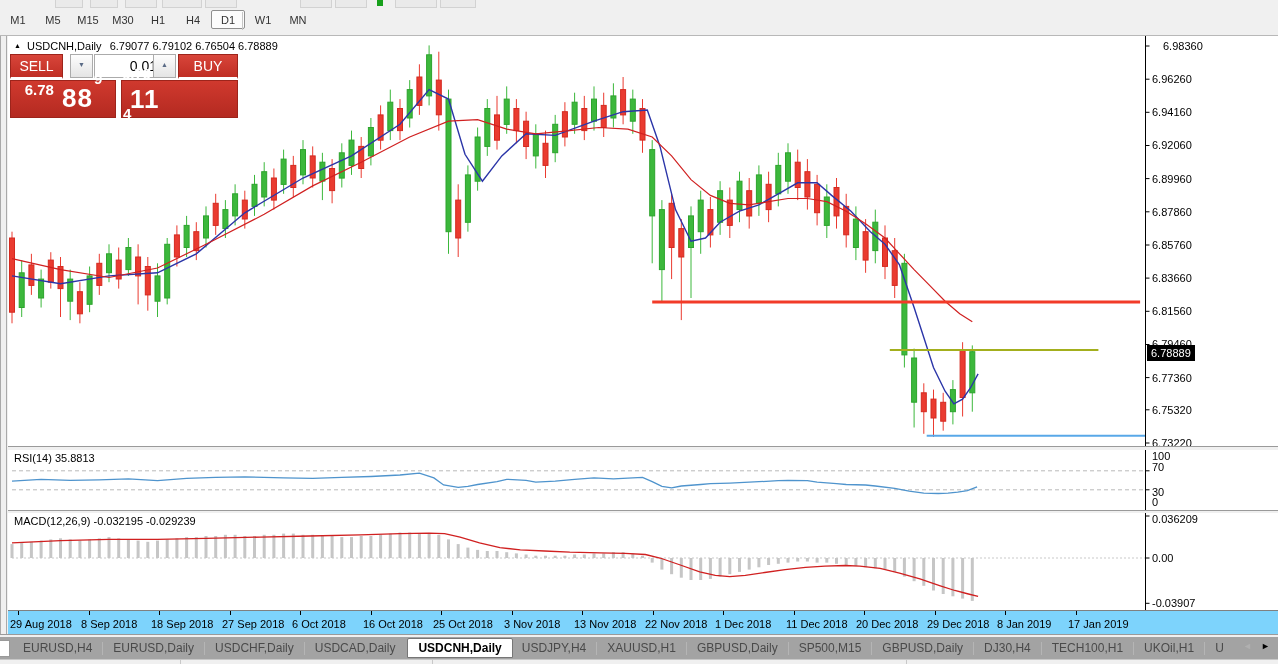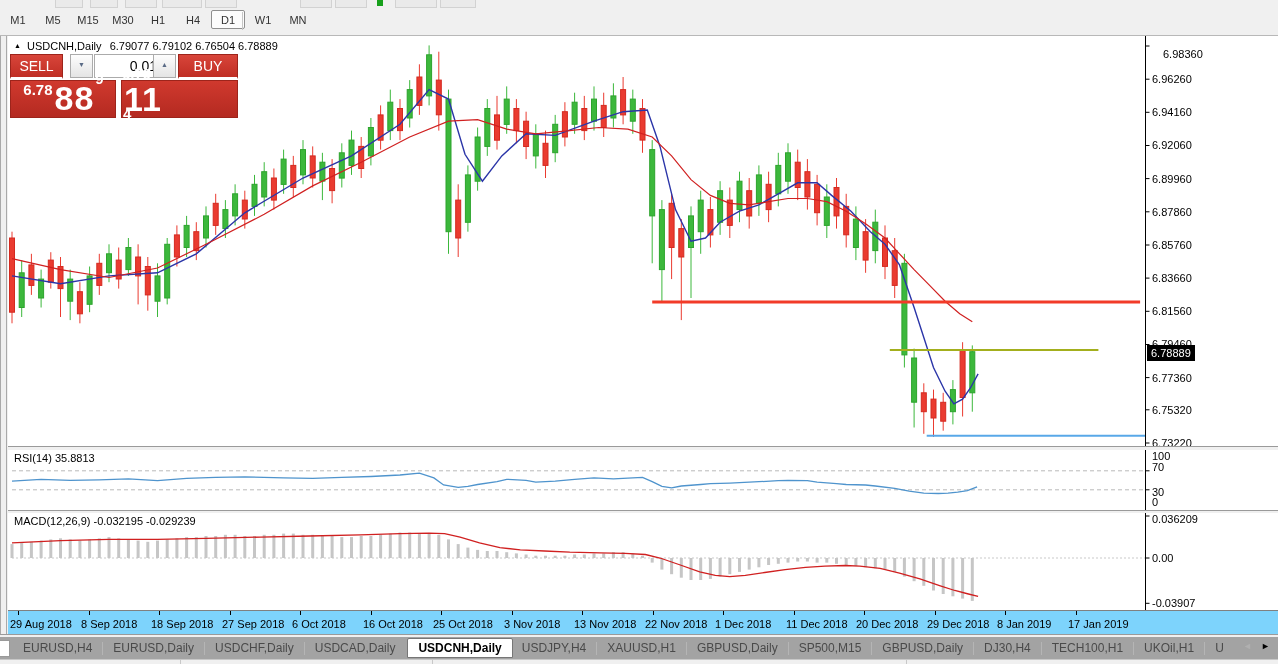--- a/index.html
+++ b/index.html
@@ -18,21 +18,21 @@
   #trade-panel{position:absolute;left:2px;top:18px;width:228px;height:64px;}
   .redbtn{position:absolute;background:linear-gradient(#d8453a,#c02e24);border:1px solid #9d241b;color:#fff;
           text-align:center;font-size:14px;}
   .pricebox{position:absolute;background:linear-gradient(#d0392e,#b42a21);border:1px solid #9d241b;color:#fff;
             display:flex;align-items:flex-start;justify-content:center;}
   .spinbtn{position:absolute;background:linear-gradient(#fdfdfd,#e4e4e4);border:1px solid #ababab;color:#5a6b86;
            font-size:7px;text-align:center;line-height:20px;}
   #vol-field{position:absolute;background:#fff;border:1px solid #ababab;font-size:14px;color:#000;
              text-align:right;padding-right:8px;line-height:22px;}
   .pb-small{font-size:15px;font-weight:bold;}
-  .pb-big{font-size:34px;font-weight:bold;letter-spacing:1px;margin-left:2px;line-height:34px;}
+  .pb-big{font-size:26px;font-weight:bold;letter-spacing:1px;margin-left:8px;line-height:34px;}
   .pb-sup{font-size:15px;font-weight:bold;position:relative;top:-11px;left:1px;}
   
   #tab-bar{position:absolute;left:0;top:637px;width:1278px;height:22px;background:#a3a3a3;display:flex;align-items:center;}
   .tab{font-size:12px;color:#4a4a4a;padding:2px 9px;white-space:nowrap;cursor:default;}
   .tab.active{background:#fff;color:#000;font-weight:bold;border:1px solid #767676;border-radius:2px 2px 0 0;padding:2px 10px;}
   .tabsep{width:1px;height:13px;background:#b5b5b5;margin:0 1px;}
   svg{display:block;}
 </style>
 </head>
 <body>
@@ -302,21 +302,21 @@
         <span class="pb-sup">9</span>
       </div>
       <div class="pricebox" style="left:111px;top:26px;width:115px;height:36px;flex-direction:column;">
         <span class="pb-small">6.79</span>
         <span class="pb-big">11</span>
         <span class="pb-sup">4</span>
       </div>
     </div>
 
     <div id="price-axis">
-        <div class="axlbl" style="left: 1144px; top: 12px; padding-left: 11px;">6.98360</div>
+        <div class="axlbl" style="left: 1144px; top: 4px; padding-left: 11px;">6.98360</div>
         <div class="axlbl" style="left: 1144px; top: 37px;">6.96260</div>
         <div class="axlbl" style="left: 1144px; top: 70px;">6.94160</div>
         <div class="axlbl" style="left: 1144px; top: 103px;">6.92060</div>
         <div class="axlbl" style="left: 1144px; top: 137px;">6.89960</div>
         <div class="axlbl" style="left: 1144px; top: 170px;">6.87860</div>
         <div class="axlbl" style="left: 1144px; top: 203px;">6.85760</div>
         <div class="axlbl" style="left: 1144px; top: 236px;">6.83660</div>
         <div class="axlbl" style="left: 1144px; top: 269px;">6.81560</div>
         <div class="axlbl" style="left: 1144px; top: 302px;">6.79460</div>
         <div class="axlbl" style="left: 1144px; top: 336px;">6.77360</div>

